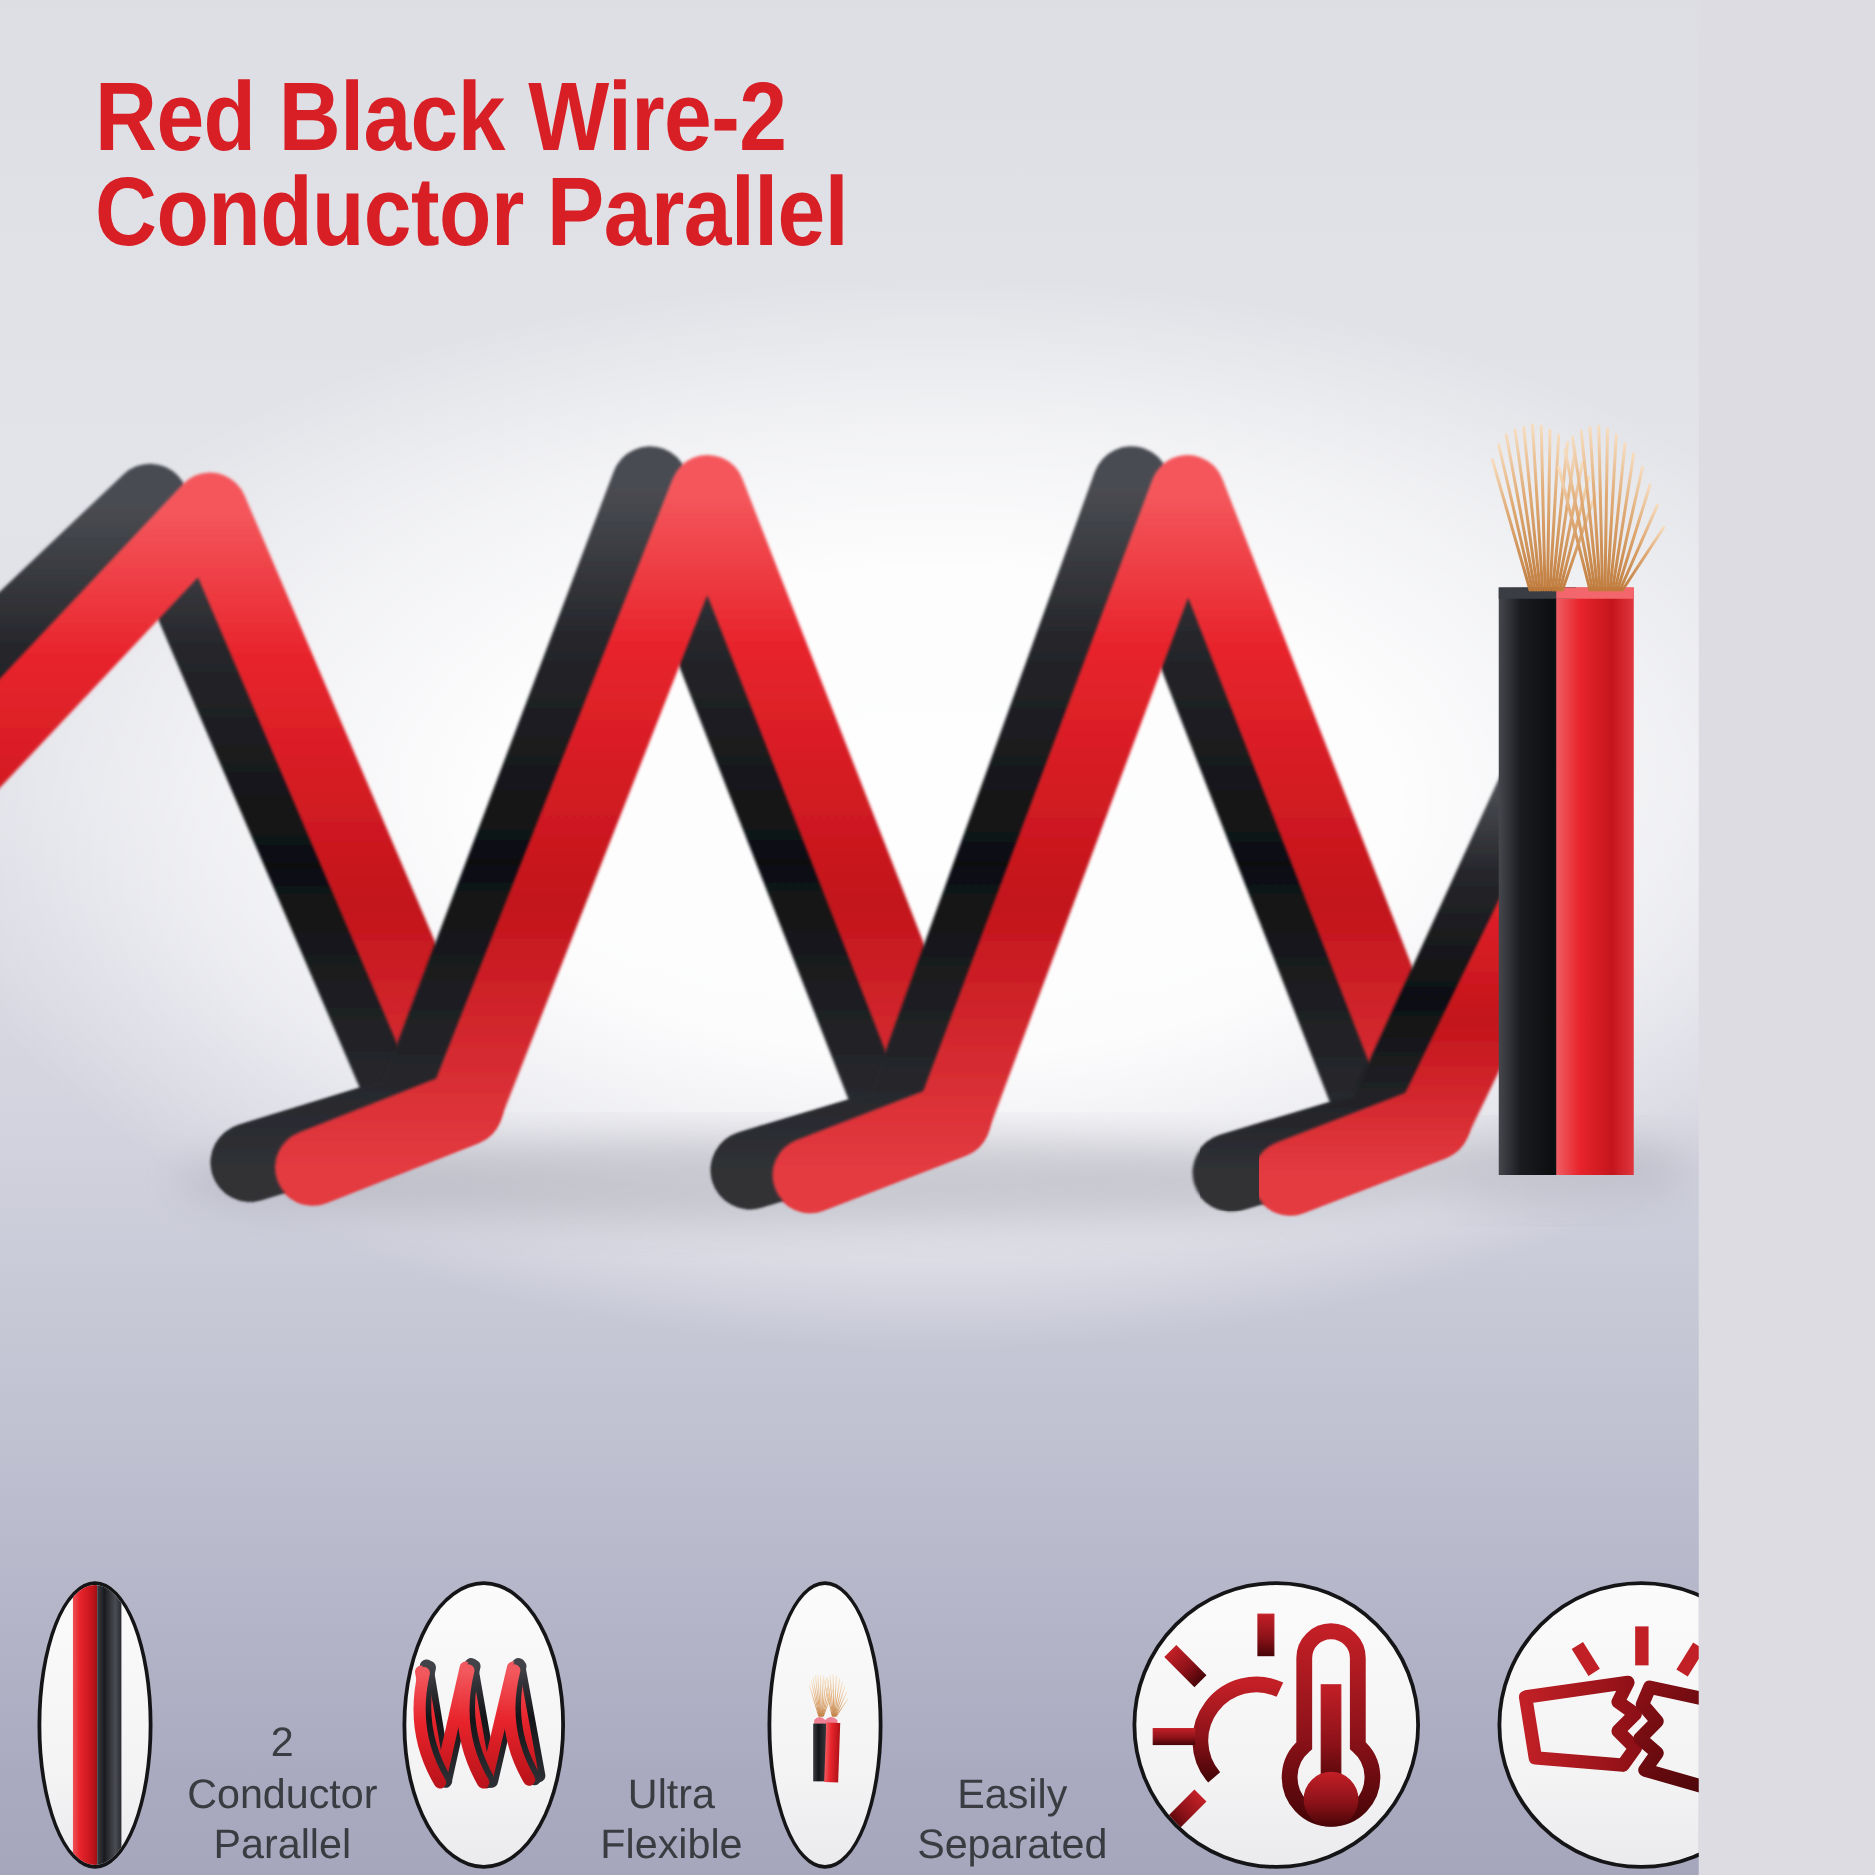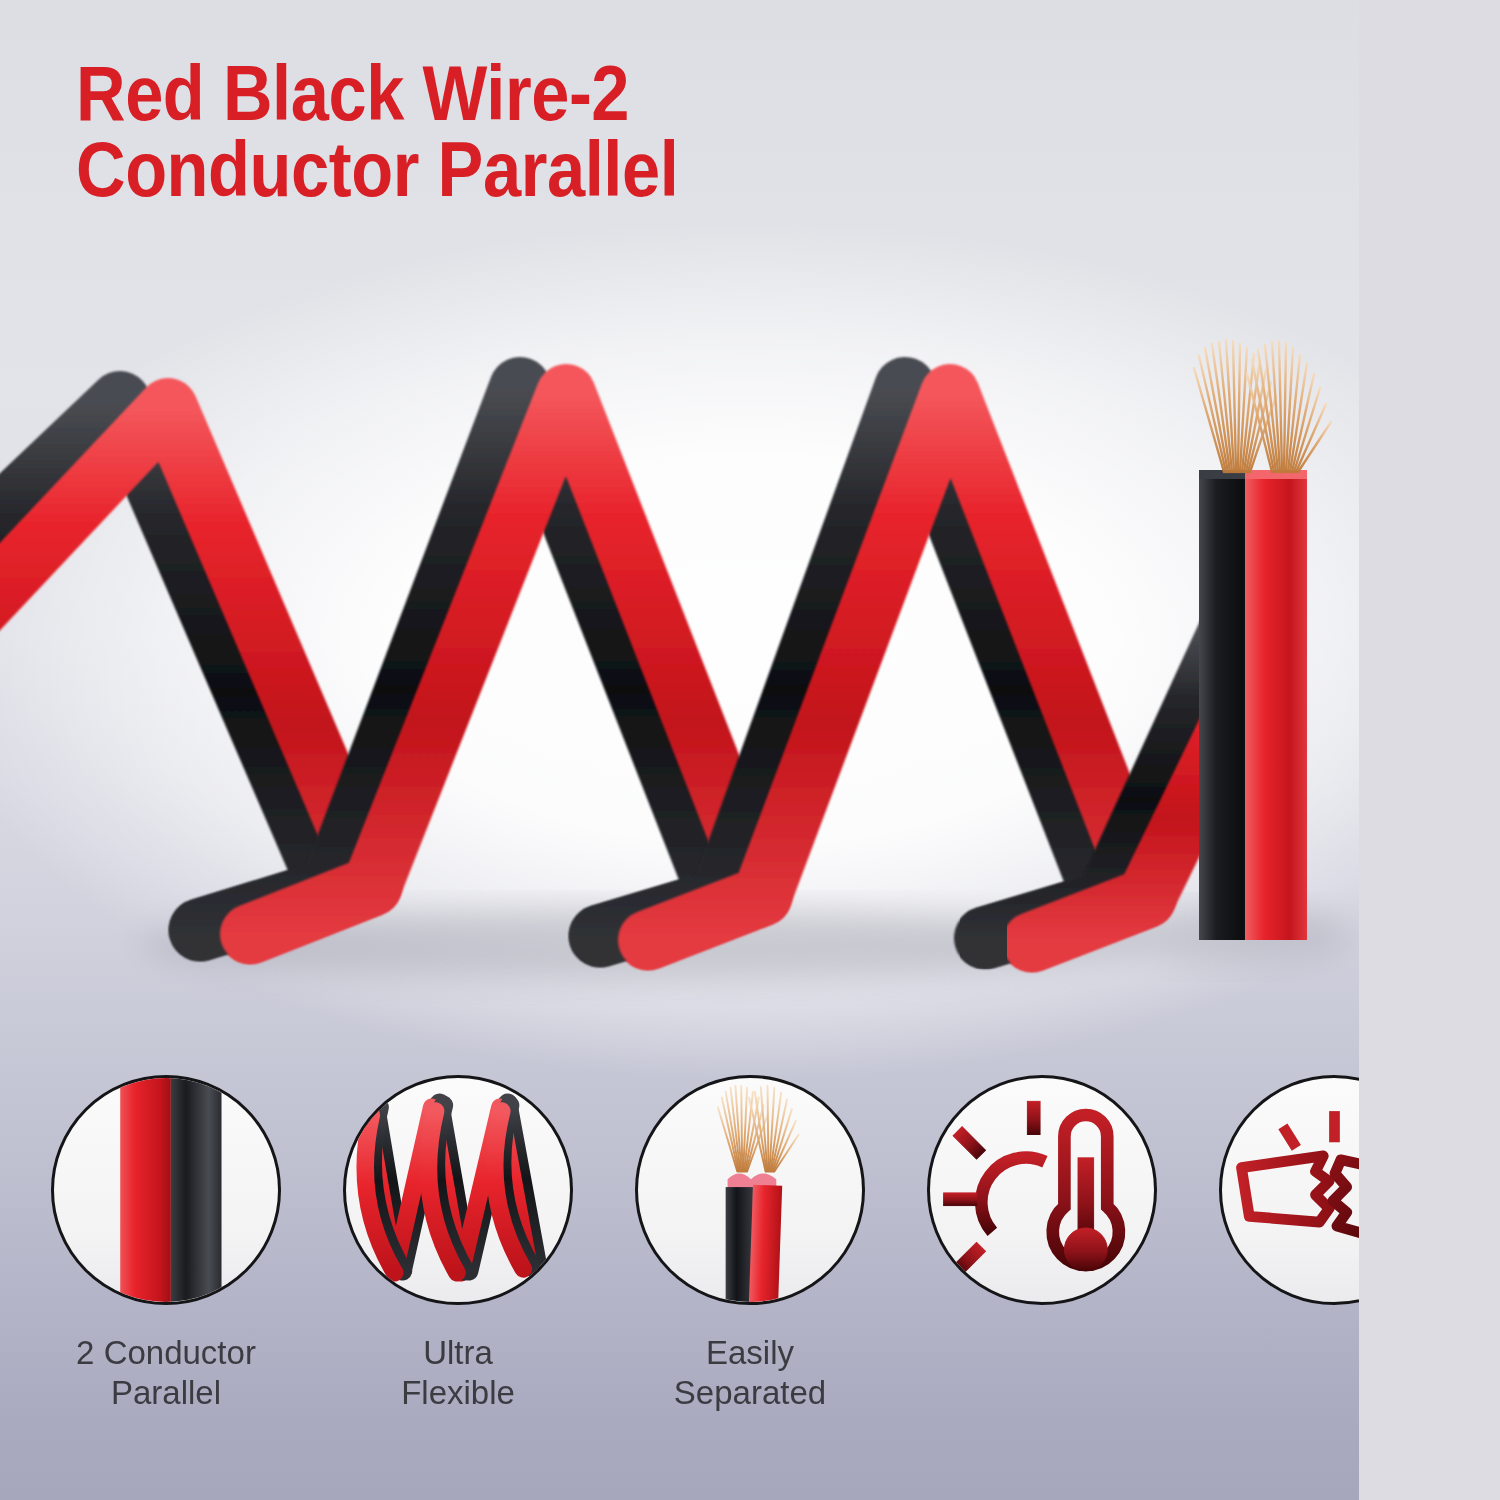--- a/index.html
+++ b/index.html
@@ -93,22 +93,22 @@
     width: 1500px;
     height: 420px;
     display: flex;
     justify-content: space-between;
     padding: 0 30px;
     box-sizing: border-box;
   }
   .feature {
     width: 272px;
     display: flex;
-    flex-direction: column;
-    align-items: center;
+    align-items: flex-end;
+    gap: 28px;
   }
   .circle {
     position: relative;
     width: 230px;
     height: 230px;
     border-radius: 50%;
     background: linear-gradient(to bottom, #fbfbfb 0%, #f3f3f4 70%, #ebebee 100%);
     border: 3px solid #151518;
     box-sizing: border-box;
     overflow: hidden;

